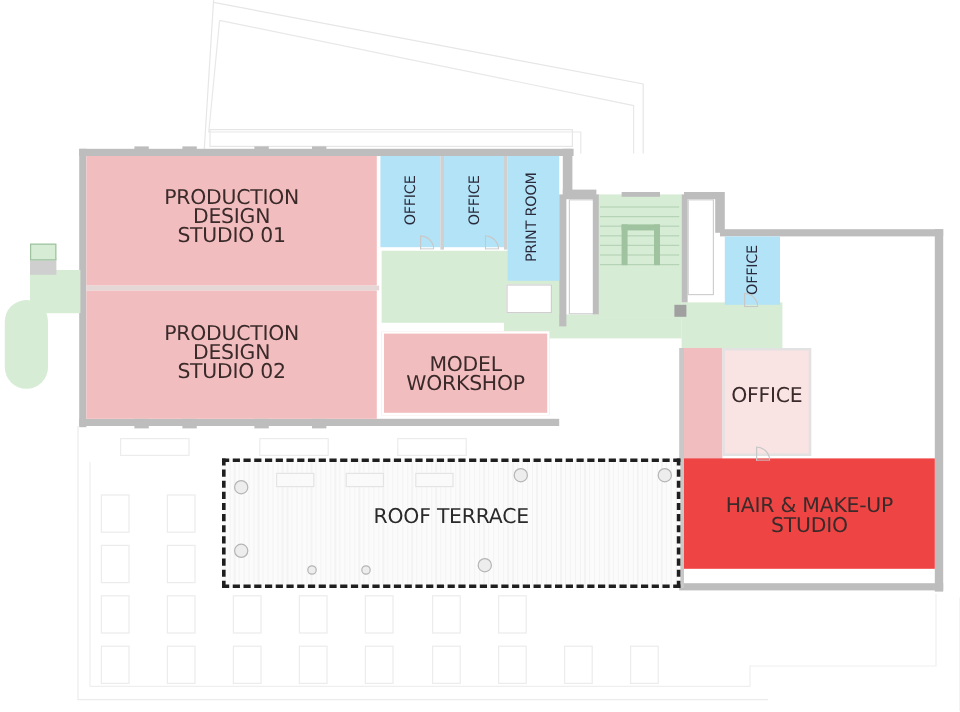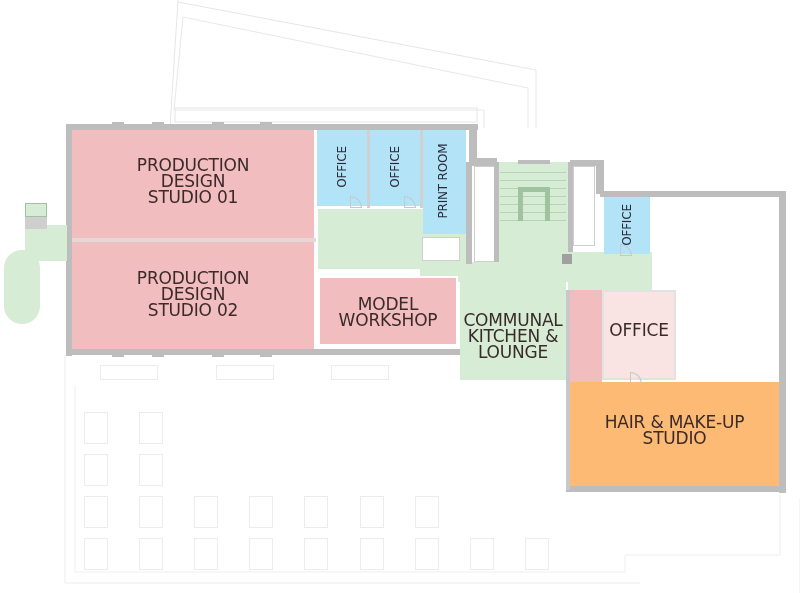--- a/index.html
+++ b/index.html
@@ -121,43 +121,51 @@
   <div class="thin" style="left:420px;top:130px;width:3px;height:78px;"></div>
   <div class="room" style="left:604px;top:197px;width:46px;height:57px;background:#b3e3f7;">
     <div class="vlabel" style="left:-4px;top:21px;width:54px;text-align:center;">OFFICE</div>
   </div>
 
   <div class="room" style="left:318px;top:276px;width:140px;height:70px;background:#f2bdbf;border:2px solid #ffffff;">
     <div class="label" style="left:0;top:18px;width:136px;">MODEL
 WORKSHOP</div>
   </div>
 
-  <div class="room" style="left:460px;top:264px;width:106px;height:116px;background:#d6ecd5;">
-    <div class="label" style="left:0;top:48px;width:106px;">COMMUNAL
-KITCHEN &amp;
-LOUNGE</div>
-  </div>
 
   <div class="room" style="left:570px;top:290px;width:32px;height:96px;background:#f2bdbf;"></div>
 
   <div class="room" style="left:602px;top:290px;width:74px;height:90px;background:#f9e3e3;border:2px solid #e2e2e2;">
     <div class="label" style="left:0;top:30px;width:70px;">OFFICE</div>
   </div>
 
-  <div class="room" style="left:570px;top:382px;width:209px;height:104px;background:#fdba74;">
+  <div class="room" style="left:570px;top:382px;width:209px;height:92px;background:#ef4444;">
     <div class="label" style="left:0;top:32px;width:209px;">HAIR &amp; MAKE-UP
 STUDIO</div>
   </div>
   <div class="wall" style="left:566px;top:290px;width:4px;height:200px;background:#c8c8c8;"></div>
 
   <div class="room" style="left:25px;top:225px;width:42px;height:36px;background:#d6ecd5;"></div>
   <div class="room" style="left:25px;top:215px;width:22px;height:14px;background:#cfcfcf;"></div>
   <div class="room" style="left:25px;top:203px;width:22px;height:14px;background:#d6ecd5;border:1px solid #9fc39f;"></div>
   <div class="room" style="left:4px;top:250px;width:36px;height:74px;background:#d6ecd5;border-radius:18px 18px 18px 18px;"></div>
 
+  <div class="terrace" style="left:185px;top:382px;width:382px;height:108px;">
+    <div class="label" style="left:0;top:38px;width:376px;color:#2a2a2a;">ROOF TERRACE</div>
+    <div class="ghost2" style="left:42px;top:9px;width:32px;height:12px;"></div>
+    <div class="ghost2" style="left:100px;top:9px;width:32px;height:12px;"></div>
+    <div class="ghost2" style="left:158px;top:9px;width:32px;height:12px;"></div>
+    <div class="plant" style="left:7px;top:15px;"></div>
+    <div class="plant" style="left:7px;top:68px;"></div>
+    <div class="plant" style="left:240px;top:5px;"></div>
+    <div class="plant" style="left:210px;top:80px;"></div>
+    <div class="plant" style="left:360px;top:5px;"></div>
+    <div class="plant" style="left:68px;top:86px;width:8px;height:8px;"></div>
+    <div class="plant" style="left:113px;top:86px;width:8px;height:8px;"></div>
+  </div>
 
   <div class="wall" style="left:112px;top:122px;width:12px;height:8px;"></div>
   <div class="wall" style="left:152px;top:122px;width:12px;height:8px;"></div>
   <div class="wall" style="left:212px;top:122px;width:12px;height:8px;"></div>
   <div class="wall" style="left:260px;top:122px;width:12px;height:8px;"></div>
   <div class="wall" style="left:112px;top:349px;width:12px;height:8px;"></div>
   <div class="wall" style="left:152px;top:349px;width:12px;height:8px;"></div>
   <div class="wall" style="left:212px;top:349px;width:12px;height:8px;"></div>
   <div class="wall" style="left:260px;top:349px;width:12px;height:8px;"></div>
 

